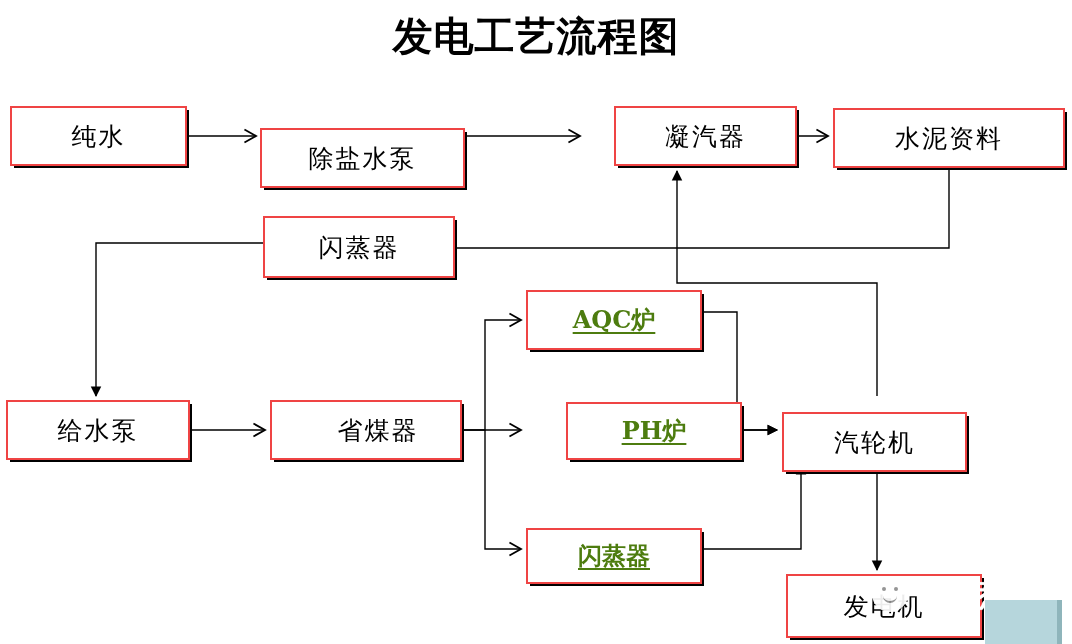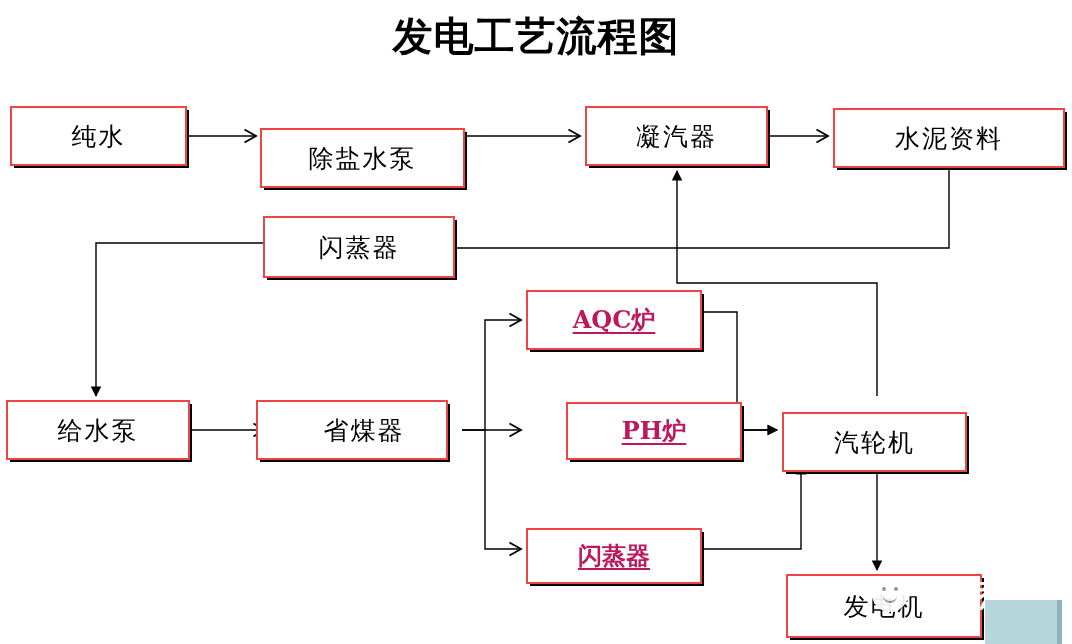--- a/index.html
+++ b/index.html
@@ -52,21 +52,21 @@
     white-space: nowrap;
     letter-spacing: 2px;
   }
   .node.accent {
     font-family: "DejaVu Serif", "Liberation Serif", serif;
     font-weight: 700;
     font-size: 24px;
     letter-spacing: 0px;
   }
   .node.accent .node-label {
-    color: #be185d;
+    color: #4d7c0f;
     text-decoration: underline;
     text-underline-offset: 4px;
     text-decoration-thickness: 2px;
   }
   .node-label {
     display: inline-block;
     pointer-events: none;
   }
   
   #watermark {
@@ -164,42 +164,42 @@
       </g>
   </svg>
 
   <div id="node-layer">
       <div class="node" style="left: 10px; top: 106px; width: 177px; height: 60px;">
         <span class="node-label">纯水</span>
       </div>
       <div class="node" style="left: 260px; top: 108px; width: 205px; height: 60px; margin-top: 20px;">
         <span class="node-label">除盐水泵</span>
       </div>
-      <div class="node" style="left: 585px; top: 106px; width: 183px; height: 60px; font-family: Liberation Serif, serif;">
+      <div class="node" style="left: 614px; top: 106px; width: 183px; height: 60px; font-family: Liberation Serif, serif;">
         <span class="node-label">凝汽器</span>
       </div>
       <div class="node" style="left: 833px; top: 108px; width: 232px; height: 60px;">
         <span class="node-label">水泥资料</span>
       </div>
       <div class="node" style="left: 263px; top: 216px; width: 192px; height: 62px;">
         <span class="node-label">闪蒸器</span>
       </div>
       <div class="node accent" style="left: 526px; top: 290px; width: 176px; height: 60px;">
         <span class="node-label">AQC炉</span>
       </div>
       <div class="node accent" style="left: 526px; top: 402px; width: 176px; height: 58px; margin-left: 40px;">
         <span class="node-label">PH炉</span>
       </div>
       <div class="node accent" style="left: 526px; top: 528px; width: 176px; height: 56px;">
         <span class="node-label">闪蒸器</span>
       </div>
       <div class="node" style="left: 6px; top: 400px; width: 184px; height: 60px;">
         <span class="node-label">给水泵</span>
       </div>
-      <div class="node" style="left: 256px; top: 400px; width: 192px; height: 60px; padding-left: 24px;">
+      <div class="node" style="left: 270px; top: 400px; width: 192px; height: 60px; padding-left: 24px;">
         <span class="node-label">省煤器</span>
       </div>
       <div class="node" style="left: 782px; top: 412px; width: 185px; height: 60px;">
         <span class="node-label">汽轮机</span>
       </div>
       <div class="node" style="left: 786px; top: 574px; width: 196px; height: 64px;">
         <span class="node-label">发电机</span>
       </div>
     </div>
 

